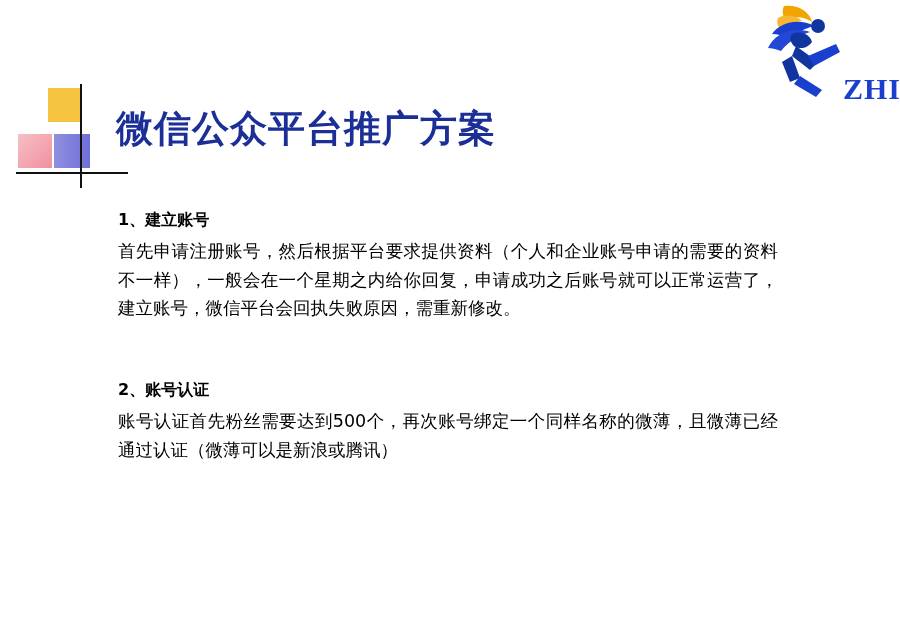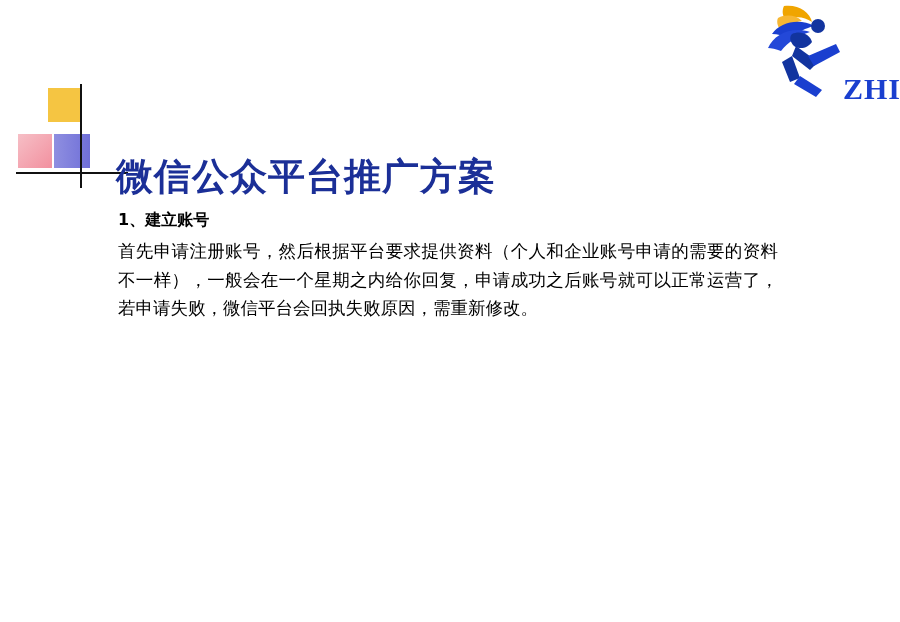--- a/index.html
+++ b/index.html
@@ -94,21 +94,20 @@
   .slide-title {
     position: absolute;
     left: 116px;
     top: 104px;
     font-family: "DejaVu Sans", sans-serif;
     font-size: 37px;
     font-weight: bold;
     color: #1b2f97;
     letter-spacing: 1px;
     white-space: nowrap;
-    margin-top: 48px;
   }
 
   
   .body-area {
     position: absolute;
     left: 118px;
     top: 208px;
     width: 660px;
   }
   .section {
@@ -166,17 +165,21 @@
   <span class="line-v"></span>
   <span class="line-h"></span>
 </div>
 
 <div class="slide-title">微信公众平台推广方案</div>
 
 <div class="body-area">
 
   <div class="section">
     <div class="sec-heading">1、建立账号</div>
-    <div class="sec-body">首先申请注册账号，然后根据平台要求提供资料（个人和企业账号申请的需要的资料不一样），一般会在一个星期之内给你回复，申请成功之后账号就可以正常运营了，若申请失败，微信平台会回执失败原因，需重新修改。</div>
+    <div class="sec-body">首先申请注册账号，然后根据平台要求提供资料（个人和企业账号申请的需要的资料不一样），一般会在一个星期之内给你回复，申请成功之后账号就可以正常运营了，建立账号，微信平台会回执失败原因，需重新修改。</div>
   </div>
 
+  <div class="section">
+    <div class="sec-heading">2、账号认证</div>
+    <div class="sec-body">账号认证首先粉丝需要达到500个，再次账号绑定一个同样名称的微薄，且微薄已经通过认证（微薄可以是新浪或腾讯）</div>
+  </div>
 
 </div>
 
 </body></html>

